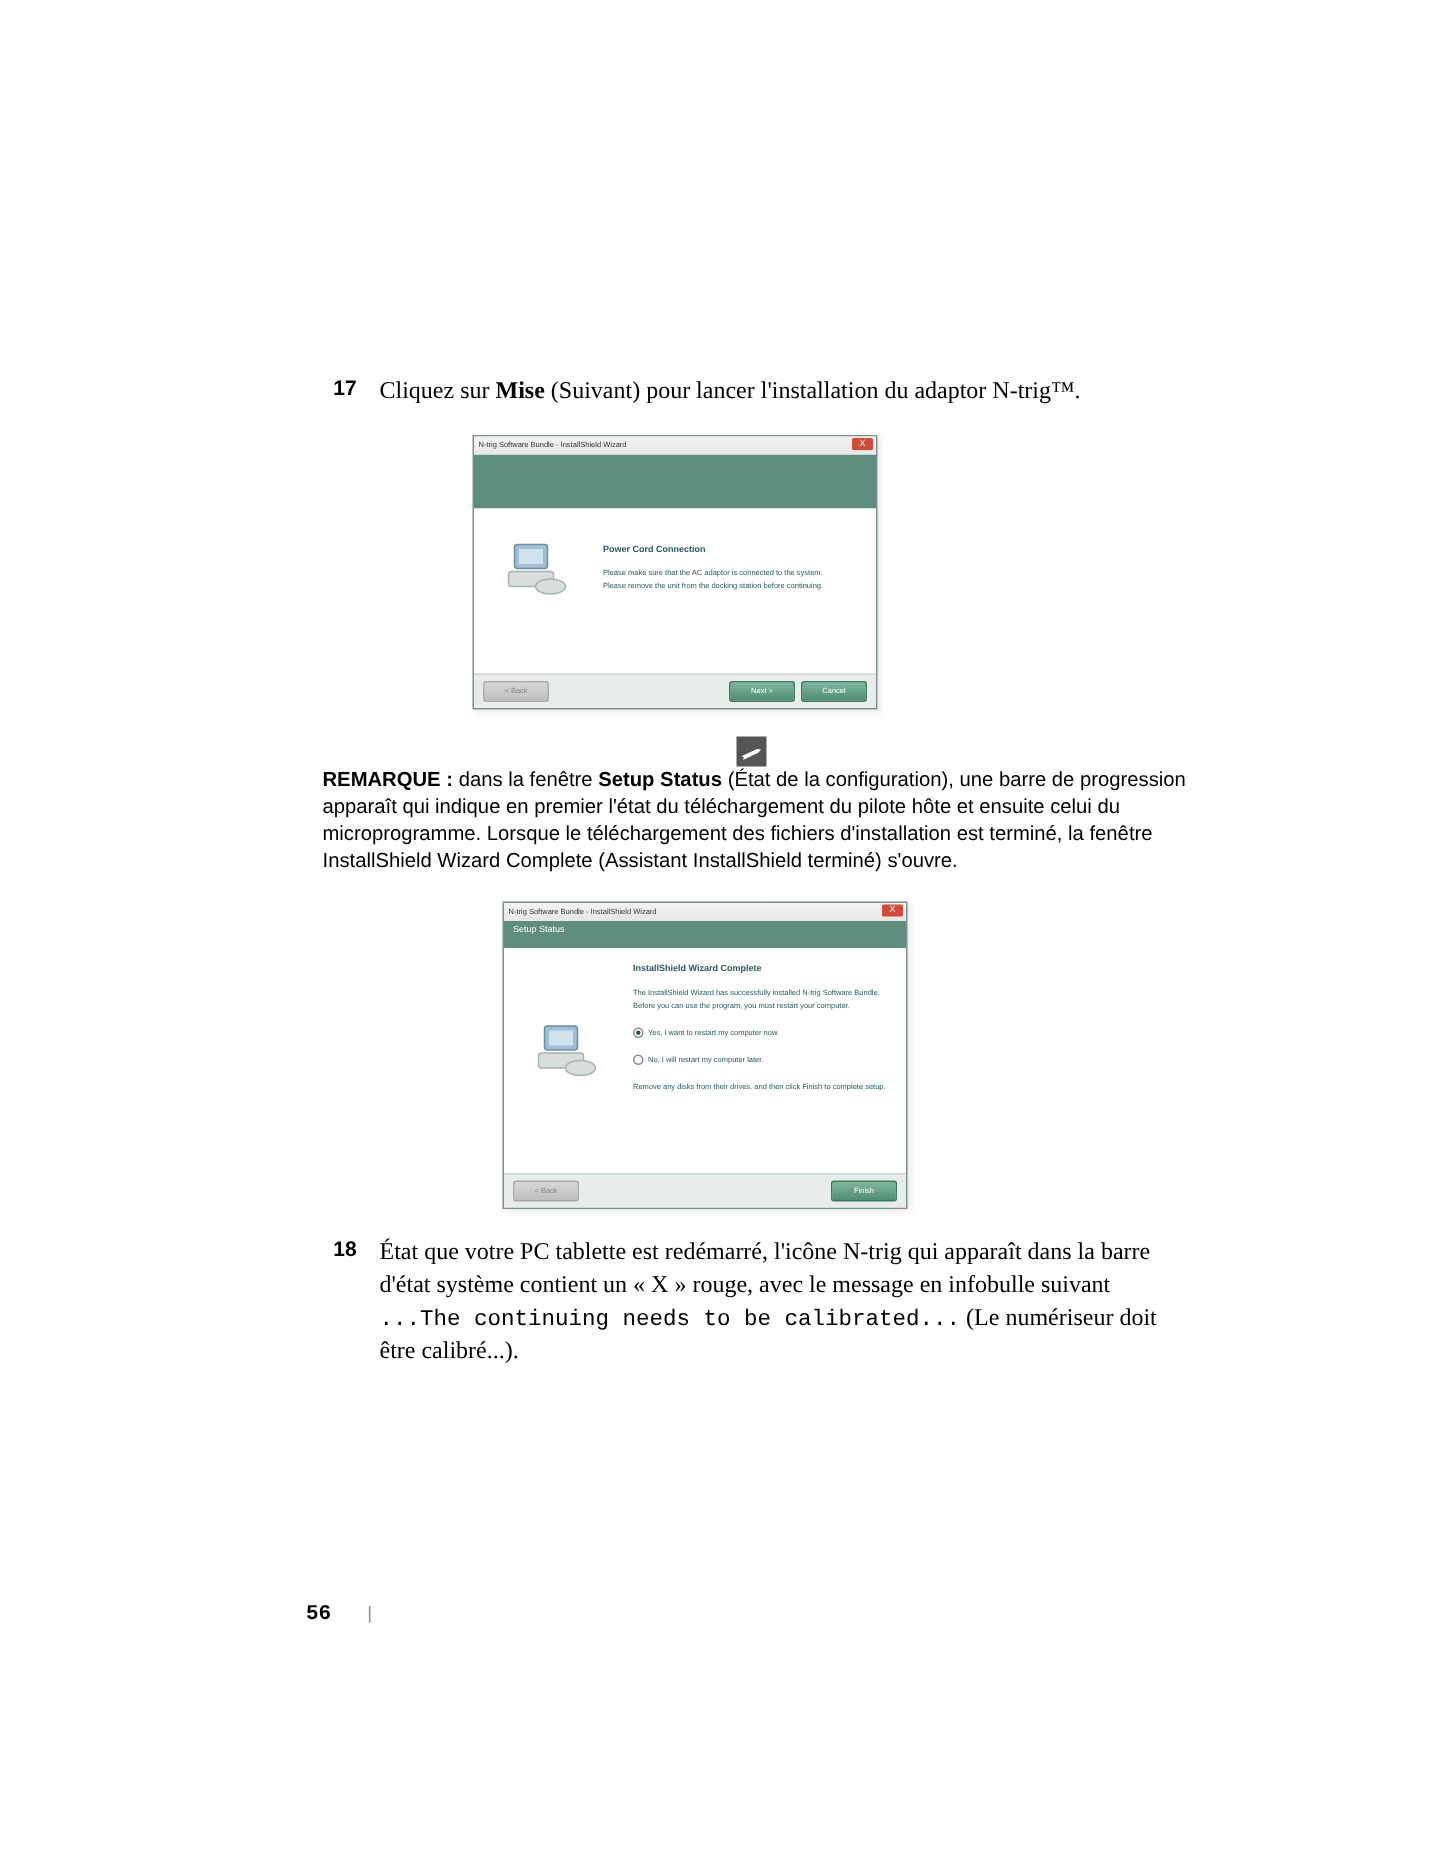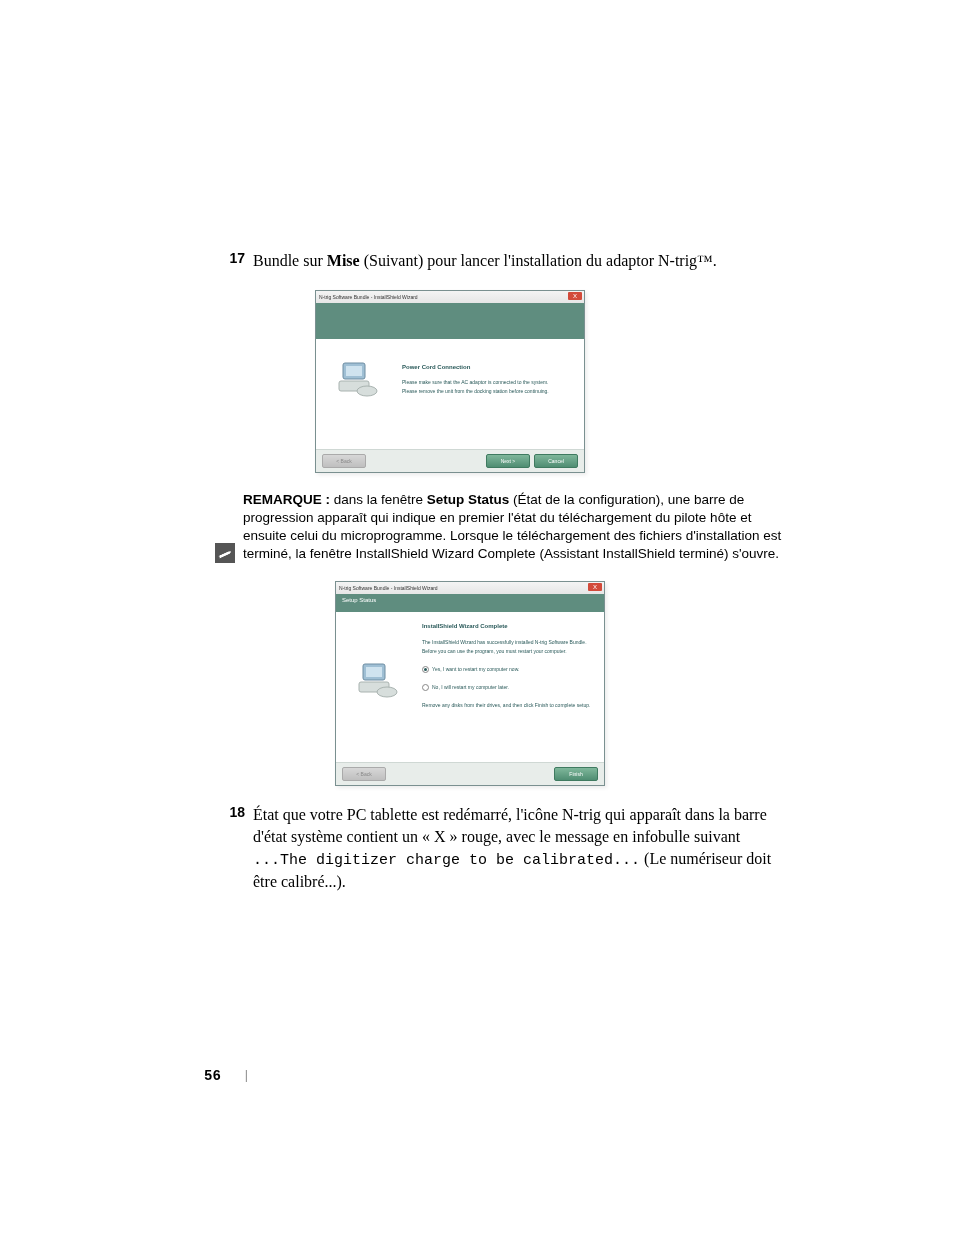--- a/index.html
+++ b/index.html
@@ -22,21 +22,21 @@
     display: flex;
     align-items: flex-start;
     margin-bottom: 12px;
   }
   .step-num {
     width: 30px;
     flex: 0 0 30px;
     font-family: Arial, Helvetica, sans-serif;
     font-weight: bold;
     font-size: 14px;
-    text-align: right;
+    text-align: center;
     padding-right: 8px;
   }
   .step-body {
     flex: 1;
     font-size: 16px;
     line-height: 1.35;
   }
   .step-body .bold { font-weight: bold; }
   .tt { font-family: "Courier New", monospace; font-size: 15px; }
 
@@ -142,22 +142,23 @@
     color:#888;
     border-color:#aaa;
   }
   .dlg-footer .back-slot {
     margin-right:auto;
   }
 
   
   .remark {
     display:flex;
-    align-items:flex-end;
+    align-items:center;
     margin: 10px 0 14px 0;
+    flex-direction: column;
   }
   .remark-icon {
     width: 20px; height: 20px;
     background: #555;
     margin-right: 8px;
     position: relative;
     flex:0 0 20px;
   }
   .remark-icon::before{
     content:"";
@@ -198,21 +199,21 @@
   }
 </style>
 </head>
 <body>
 
 <div class="page">
 
   <div class="step">
     <div class="step-num">17</div>
     <div class="step-body">
-      <span>Bundle sur </span><span class="bold">Mise</span><span> (Suivant) pour lancer l'installation du adaptor N-trig™.</span>
+      <span>Cliquez sur </span><span class="bold">Mise</span><span> (Suivant) pour lancer l'installation du adaptor N-trig™.</span>
     </div>
   </div>
 
   <div class="dialog-wrap">
     <div class="dlg">
       <div class="dlg-titlebar">
         <span>N-trig Software Bundle - InstallShield Wizard</span>
         <span class="dlg-close">X</span>
       </div>
       <div class="dlg-banner"></div>
@@ -284,21 +285,21 @@
             <span class="dlg-btn disabled">&lt; Back</span>
           </span>
         <span class="dlg-btn">Finish</span>
       </div>
     </div>
   </div>
 
   <div class="step">
     <div class="step-num">18</div>
     <div class="step-body">
-      <span>État que votre PC tablette est redémarré, l'icône N-trig qui apparaît dans la barre d'état système contient un « X » rouge, avec le message en infobulle suivant </span><span class="tt">...The digitizer charge to be calibrated...</span><span> (Le numériseur doit être calibré...).</span>
+      <span>État que votre PC tablette est redémarré, l'icône N-trig qui apparaît dans la barre d'état système contient un « X » rouge, avec le message en infobulle suivant </span><span class="tt">...The continuing needs to be calibrated...</span><span> (Le numériseur doit être calibré...).</span>
     </div>
   </div>
 
 </div>
 
 <div class="page-footer">
   <span class="num">56</span>
   <span class="sep">|</span>
 </div>
 

